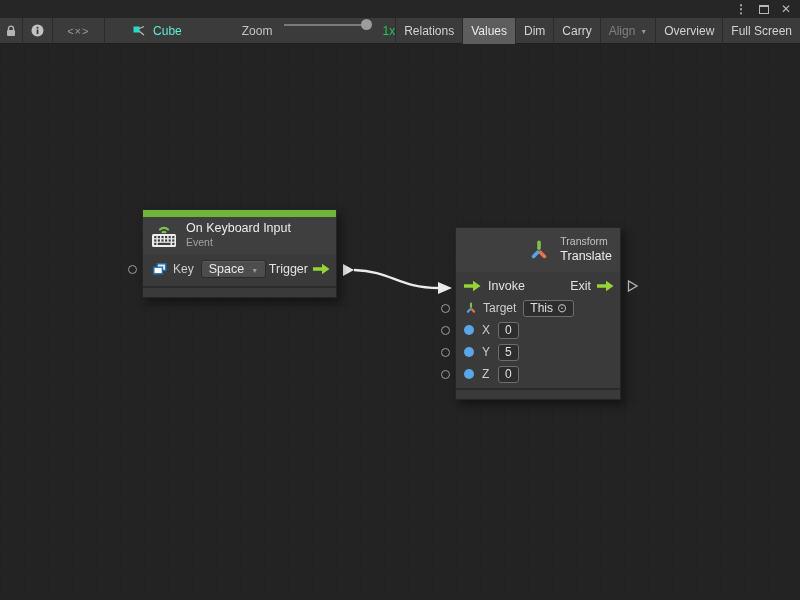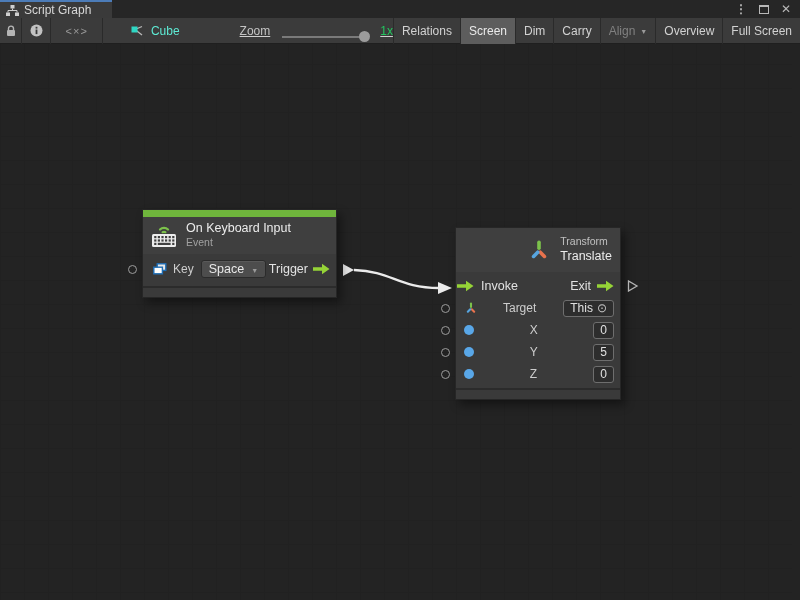--- a/index.html
+++ b/index.html
@@ -35,21 +35,21 @@
     background:#3b3b3b; border-bottom:1px solid #1f1f1f;
     display:flex; align-items:center; font-size:12px; color:#cfcfcf;
   }
   .tool-icon-btn {
     height:26px; display:flex; align-items:center; justify-content:center;
     border-right:1px solid #2a2a2a;
   }
   .w24{width:24px;} .w32{width:32px;} .w56{width:56px;}
   .code-glyph { color:#9a9a9a; font-size:11px; letter-spacing:1px; }
   .graph-ref { display:flex; align-items:center; gap:7px; margin-left:28px; color:#5eead4; }
-  .zoom-group { display:flex; align-items:flex-end; margin-left:60px;text-decoration:underline; }
+  .zoom-group { display:flex; align-items:flex-start; margin-left:60px; }
   .zoom-label { color:#c4c4c4; }
   .zoom-track { position:relative; width:86px; height:2px; background:#7a7a7a; margin:0 12px 0 12px; }
   .zoom-handle { position:absolute; right:-2px; top:-4.5px; width:11px; height:11px; border-radius:50%; background:#9c9c9c; }
   .zoom-value { color:#22c55e; }
   .view-btns { margin-left:auto; display:flex; height:26px; }
   .tb-btn {
     height:26px; display:flex; align-items:center; gap:5px; padding:0 8px;
     border-left:1px solid #2a2a2a; color:#d2d2d2; white-space:nowrap; cursor:default;
   }
   .tb-btn.active { background:#5d5d5d; color:#eaeaea; }
@@ -74,21 +74,21 @@
   .node {
     position:absolute; z-index:2; background:#3a3a3a;
     border:1px solid #262626; box-shadow:4px 5px 9px rgba(0,0,0,.42);
   }
   .node-accent { height:7px; background:#6fb53c; }
   .node-header { background:#3f3f3f; display:flex; align-items:center; gap:9px; padding:0 8px; }
   .node-title { font-size:12.5px; color:#ececec; line-height:1.25; }
   .node-sub   { font-size:10.5px; color:#a2a2a2; line-height:1.3; }
   .node-group { font-size:10.5px; color:#c0c0c0; line-height:1.3; }
   .node-body  { background:#3a3a3a; padding:4px 0; }
-  .node-row   { position:relative; height:22px; display:flex; align-items:center; padding:0 6px 0 10px;justify-content:space-between; }
+  .node-row   { position:relative; height:22px; display:flex; align-items:center; padding:0 6px 0 10px; }
   .node-divider { height:2px; background:#2b2b2b; }
   .node-footer  { height:9px; background:#3a3a3a; }
 
   .row-label { font-size:12px; color:#cdcdcd; }
   .dropdown {
     display:inline-flex; align-items:center; gap:7px;
     height:18px; padding:0 7px; margin-left:7px;
     background:#4d4d4d; border:1px solid #2b2b2b; border-radius:3px;
     box-shadow:inset 0 1px 0 rgba(255,255,255,.07);
     font-size:12.5px; color:#e8e8e8;
@@ -117,29 +117,20 @@
   #unit-node .node-body { padding:3px 0; }
 
   .exit-tri { position:absolute; right:-19px; top:50%; margin-top:-6px; }
 
   .arrow-green { flex:none; display:block; }
 </style>
 </head>
 <body>
 
 <div class="titlebar">
-  <div class="tab">
-    <svg width="13" height="11" viewBox="0 0 13 11">
-      <rect x="4.5" y="0" width="4" height="3.5" fill="#cfcfcf"></rect>
-      <rect x="0" y="7.5" width="4" height="3.5" fill="#cfcfcf"></rect>
-      <rect x="9" y="7.5" width="4" height="3.5" fill="#cfcfcf"></rect>
-      <path d="M6.5 3.5 V5.5 M2 7.5 V5.5 H11 V7.5" stroke="#cfcfcf" stroke-width="1" fill="none"></path>
-    </svg>
-    <span>Script Graph</span>
-  </div>
   <div class="win-controls">
     <span class="win-menu">⋮</span>
     <span class="win-max"></span>
     <span class="win-close">✕</span>
   </div>
 </div>
 
 <div class="toolbar">
   <div class="tool-icon-btn w24">
     <svg width="10" height="12" viewBox="0 0 10 12">
@@ -172,21 +163,21 @@
       <div class="zoom-handle"></div>
     </div>
     <span class="zoom-value">1x</span>
   </div>
 
   <div class="view-btns">
     <div class="tb-btn">
       <span>Relations</span>
     </div>
     <div class="tb-btn active">
-      <span>Screen</span>
+      <span>Values</span>
     </div>
     <div class="tb-btn">
       <span>Dim</span>
     </div>
     <div class="tb-btn">
       <span>Carry</span>
     </div>
     <div class="tb-btn disabled">
       <span>Align</span>
       <span class="caret">▼</span>
@@ -271,21 +262,21 @@
         <g transform="rotate(225 12 13)">
             <rect x="10.2" y="3.5" width="3.6" height="9.5" rx="1.8" fill="#57a5e0"></rect>
           </g>
       </svg>
       <div>
         <div class="node-group">Transform</div>
         <div class="node-title">Translate</div>
       </div>
     </div>
     <div class="node-body">
-      <div class="node-row" style="padding-left:1px;">
+      <div class="node-row" style="padding-left:8px;">
         <svg class="arrow-green" width="17" height="12" viewBox="0 0 17 12">
           <path d="M0 4.2 H9 V0.8 L16.5 6 L9 11.2 V7.8 H0 Z" fill="#95d337"></path>
         </svg>
         <span class="flow-label" style="margin-left:7px;">Invoke</span>
         <span class="spacer"></span>
         <span class="flow-label" style="margin-right:6px;">Exit</span>
         <svg class="arrow-green" width="17" height="12" viewBox="0 0 17 12">
           <path d="M0 4.2 H9 V0.8 L16.5 6 L9 11.2 V7.8 H0 Z" fill="#95d337"></path>
         </svg>
         <svg class="exit-tri" width="12" height="12" viewBox="0 0 12 12">

